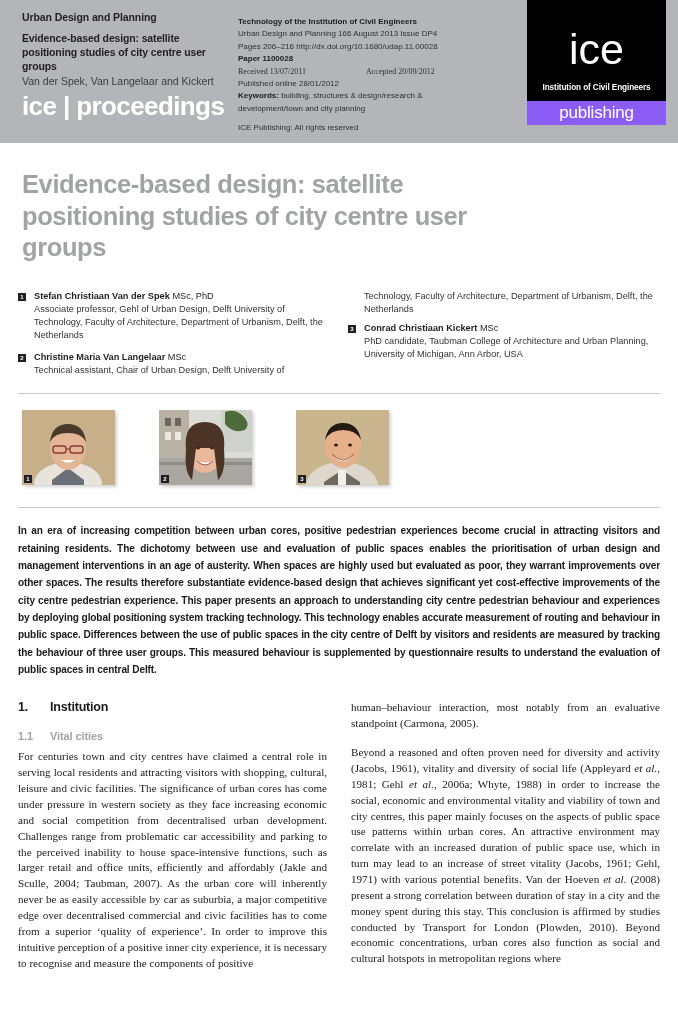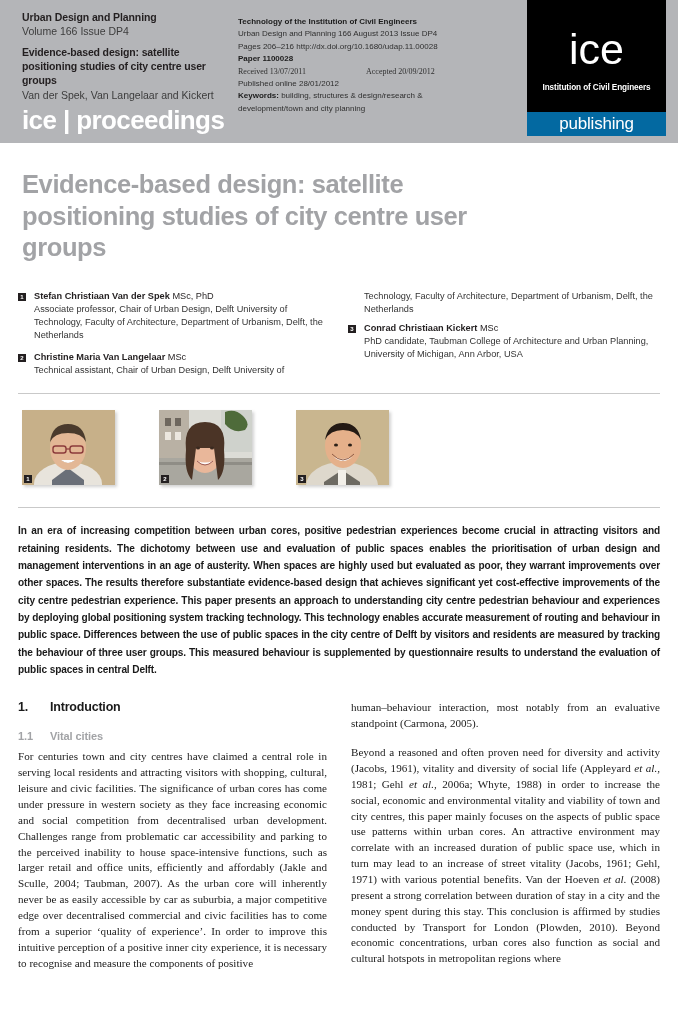--- a/index.html
+++ b/index.html
@@ -105,24 +105,24 @@
     top: 83px;
     text-align: center;
     color: #ffffff;
     font-size: 8.2px;
     font-weight: bold;
     letter-spacing: -0.1px;
   }
   .logo-pub {
     position: absolute;
     left: 0;
-    top: 112px;
+    top: 101px;
     width: 139px;
     height: 24px;
-    background: #0369a1;
+    background: #8b5cf6;
   }
   .logo-pub span {
     display: block;
     text-align: center;
     color: #ffffff;
     font-size: 17px;
     line-height: 24px;
     letter-spacing: -0.2px;
   }
 
@@ -254,39 +254,39 @@
   .para:last-child { margin-bottom: 0; }
   .para i { font-style: italic; }
 </style>
 </head>
 <body>
 
 <div class="banner">
 
   <div class="banner-left">
     <div class="bl-journal">Urban Design and Planning</div>
-    <div class="bl-volume">Volume 166 Issue DP4</div>
     <div class="bl-papertitle">Evidence-based design: satellite positioning studies of city centre user groups</div>
     <div class="bl-authors">Van der Spek, Van Langelaar and Kickert</div>
     <div class="bl-brand">ice | proceedings</div>
   </div>
 
   <div class="banner-mid">
     <div class="bm-row"><b>Technology of the Institution of Civil Engineers</b></div>
     <div class="bm-row">Urban Design and Planning 166 August 2013 Issue DP4</div>
     <div class="bm-row">Pages 206–216   http://dx.doi.org/10.1680/udap.11.00028</div>
     <div class="bm-row"><b>Paper 1100028</b></div>
     <div class="bm-dates">
       <span class="rec">Received 13/07/2011</span>
       <span>Accepted 20/09/2012</span>
     </div>
     <div class="bm-row">Published online 28/01/2012</div>
     <div><b>Keywords:</b><span> building, structures &amp; design/research &amp;</span></div>
     <div>development/town and city planning</div>
     <div class="bm-gap"></div>
+    <div>ICE Publishing: All rights reserved</div>
   </div>
 
   <div class="logo-box">
     <div class="logo-main">
       <div class="logo-ice">ice</div>
       <div class="logo-sub">Institution of Civil Engineers</div>
     </div>
     <div class="logo-pub">
       <span>publishing</span>
     </div>
@@ -296,21 +296,21 @@
 <h1 class="title">Evidence-based design: satellite positioning studies of city centre user groups</h1>
 
 <div class="authors">
   <div class="acol">
 
     <div class="abk">
       <div class="aline">
         <span class="anum">1</span>
         <span class="aname"><b>Stefan Christiaan Van der Spek</b><span> MSc, PhD</span></span>
       </div>
-      <div class="aaff">Associate professor, Chair of Urban Design, Delft University of Technology, Faculty of Architecture, Department of Urbanism, Delft, the Netherlands</div>
+      <div class="aaff">Associate professor, Gehl of Urban Design, Delft University of Technology, Faculty of Architecture, Department of Urbanism, Delft, the Netherlands</div>
     </div>
 
     <div class="abk">
       <div class="aline">
         <span class="anum">2</span>
         <span class="aname"><b>Christine Maria Van Langelaar</b><span> MSc</span></span>
       </div>
       <div class="aaff">Technical assistant, Chair of Urban Design, Delft University of</div>
     </div>
 
@@ -391,21 +391,21 @@
 
 <div class="rule" style="margin-top:22px;"></div>
 
 <p class="abstract">In an era of increasing competition between urban cores, positive pedestrian experiences become crucial in attracting visitors and retaining residents. The dichotomy between use and evaluation of public spaces enables the prioritisation of urban design and management interventions in an age of austerity. When spaces are highly used but evaluated as poor, they warrant improvements over other spaces. The results therefore substantiate evidence-based design that achieves significant yet cost-effective improvements of the city centre pedestrian experience. This paper presents an approach to understanding city centre pedestrian behaviour and experiences by deploying global positioning system tracking technology. This technology enables accurate measurement of routing and behaviour in public space. Differences between the use of public spaces in the city centre of Delft by visitors and residents are measured by tracking the behaviour of three user groups. This measured behaviour is supplemented by questionnaire results to understand the evaluation of public spaces in central Delft.</p>
 
 <div class="body">
 
   <div class="bcol">
     <div class="h1">
       <span class="num">1.</span>
-      <span>Introduction</span>
+      <span>Institution</span>
     </div>
     <div class="h2">
       <span class="num">1.1</span>
       <span>Vital cities</span>
     </div>
     <p class="para">For centuries town and city centres have claimed a central role in serving local residents and attracting visitors with shopping, cultural, leisure and civic facilities. The significance of urban cores has come under pressure in western society as they face increasing economic and social competition from decentralised urban development. Challenges range from problematic car accessibility and parking to the perceived inability to house space-intensive functions, such as larger retail and office units, efficiently and affordably (Jakle and Sculle, 2004; Taubman, 2007). As the urban core will inherently never be as easily accessible by car as suburbia, a major competitive edge over decentralised commercial and civic facilities has to come from a superior ‘quality of experience’. In order to improve this intuitive perception of a positive inner city experience, it is necessary to recognise and measure the components of positive</p>
   </div>
 
   <div class="bcol">
     <p class="para">human–behaviour interaction, most notably from an evaluative standpoint (Carmona, 2005).</p>

